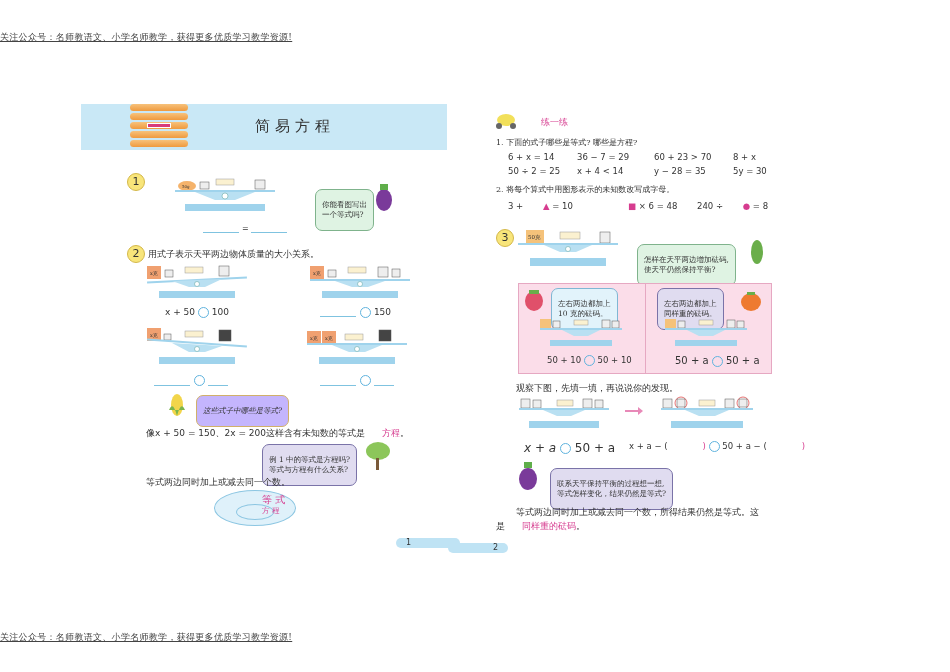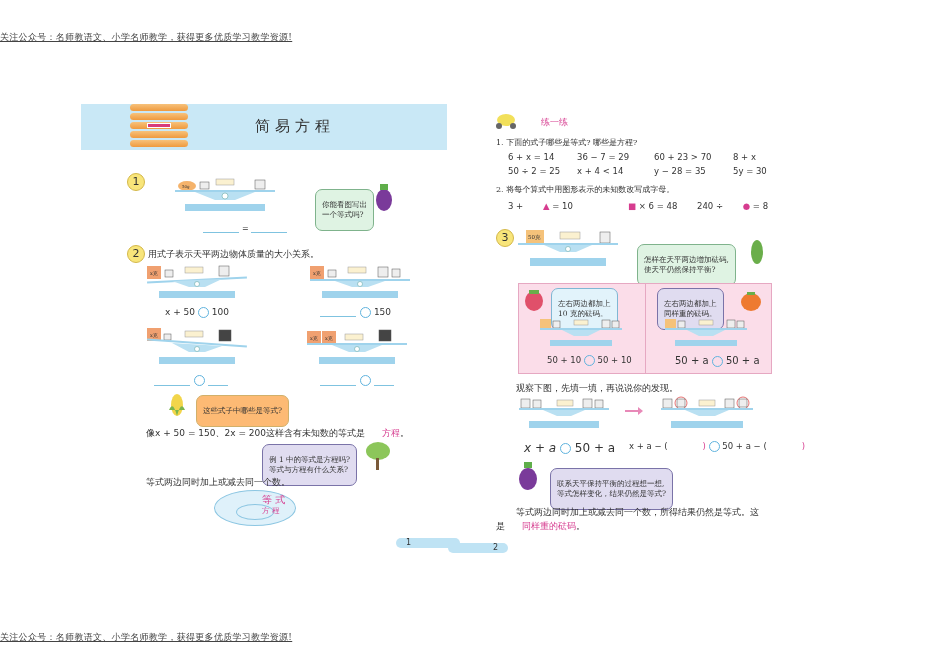--- a/index.html
+++ b/index.html
@@ -12,21 +12,21 @@
   .stripe { position:absolute; left:0; width:58px; height:7px; border-radius:4px;
             background:linear-gradient(#f7c27b,#ef9a3e); }
   .stripe-mark { position:absolute; left:17px; top:19px; width:22px; height:3px; background:#d83c7a; border:1px solid #fff; }
   .title { left:255px; top:117px; font-size:15px; letter-spacing:5px; color:#333; font-family:"DejaVu Sans", sans-serif; }
   .num-badge { width:16px; height:16px; border-radius:50%; background:#f8e57a; border:1px solid #d4b84a;
                font-size:11px; font-family:"DejaVu Sans",sans-serif; text-align:center; line-height:16px; color:#333; }
   .text { font-size:9px; color:#333; white-space:nowrap; }
   .sans { font-family:"DejaVu Sans", sans-serif; }
   .bubble { font-size:7.5px; line-height:10px; padding:10px 6px; border-radius:7px; white-space:nowrap; color:#333; }
   .bubble-green { background:#dff3e3; border:1px solid #7fb38c; }
-  .bubble-yellow { background:#fdba74; border:1px solid #d1b06a; }
+  .bubble-yellow { background:#c4b5fd; border:1px solid #d1b06a;font-style:italic; }
   .bubble-purple { background:#e0dcf0; border:1px solid #7a73a8; }
   .bubble-blue { background:#e2f3fb; border:1px solid #7fb7d4; }
   .blank { border-bottom:1px solid #7fc3e0; height:0; }
   .circle { width:9px; height:9px; border:1px solid #5fb3de; border-radius:50%; display:inline-block; vertical-align:middle; }
   .pink { color:#d63c8f;padding-left:17px; }
   .pink-panel { left:518px; top:283px; width:252px; height:89px; background:#fbdde9; border:1px solid #e6a8c2; }
   .panel-divider { left:645px; top:283px; width:1px; height:91px; background:#e6a8c2; }
   .ellipse-outer { left:214px; top:490px; width:80px; height:34px; border-radius:50%; background:#dff1fa; border:1px solid #8cc6e2; }
   .ellipse-inner { left:236px; top:504px; width:36px; height:14px; border-radius:50%; border:1px solid #8cc6e2; }
   .page-tab { height:10px; background:#bfe3f4; border-radius:6px; font-size:8px; font-family:"DejaVu Sans",sans-serif; color:#333; }

